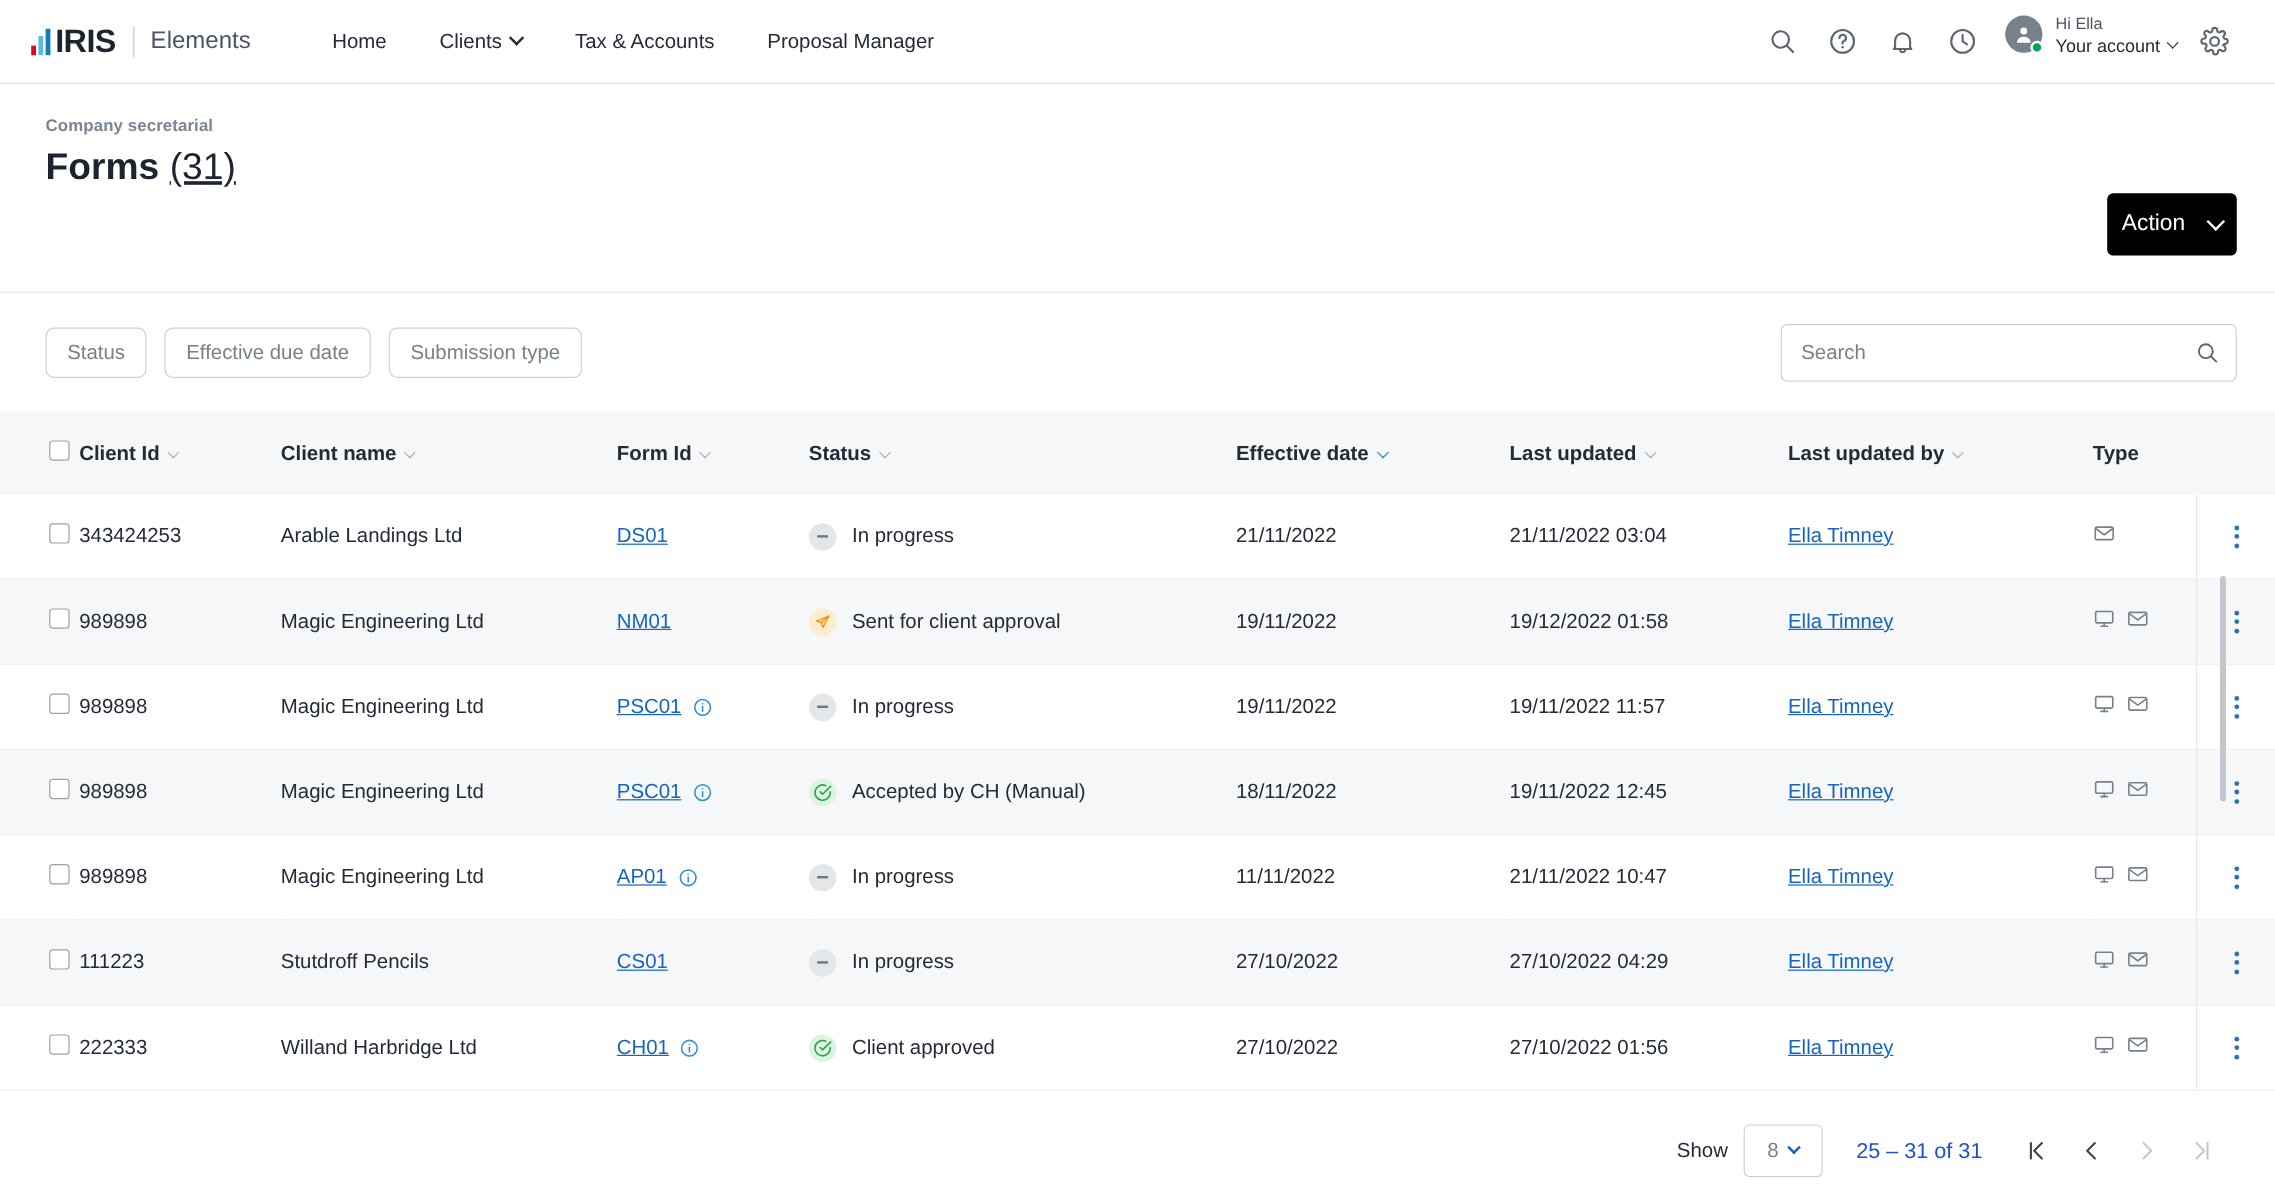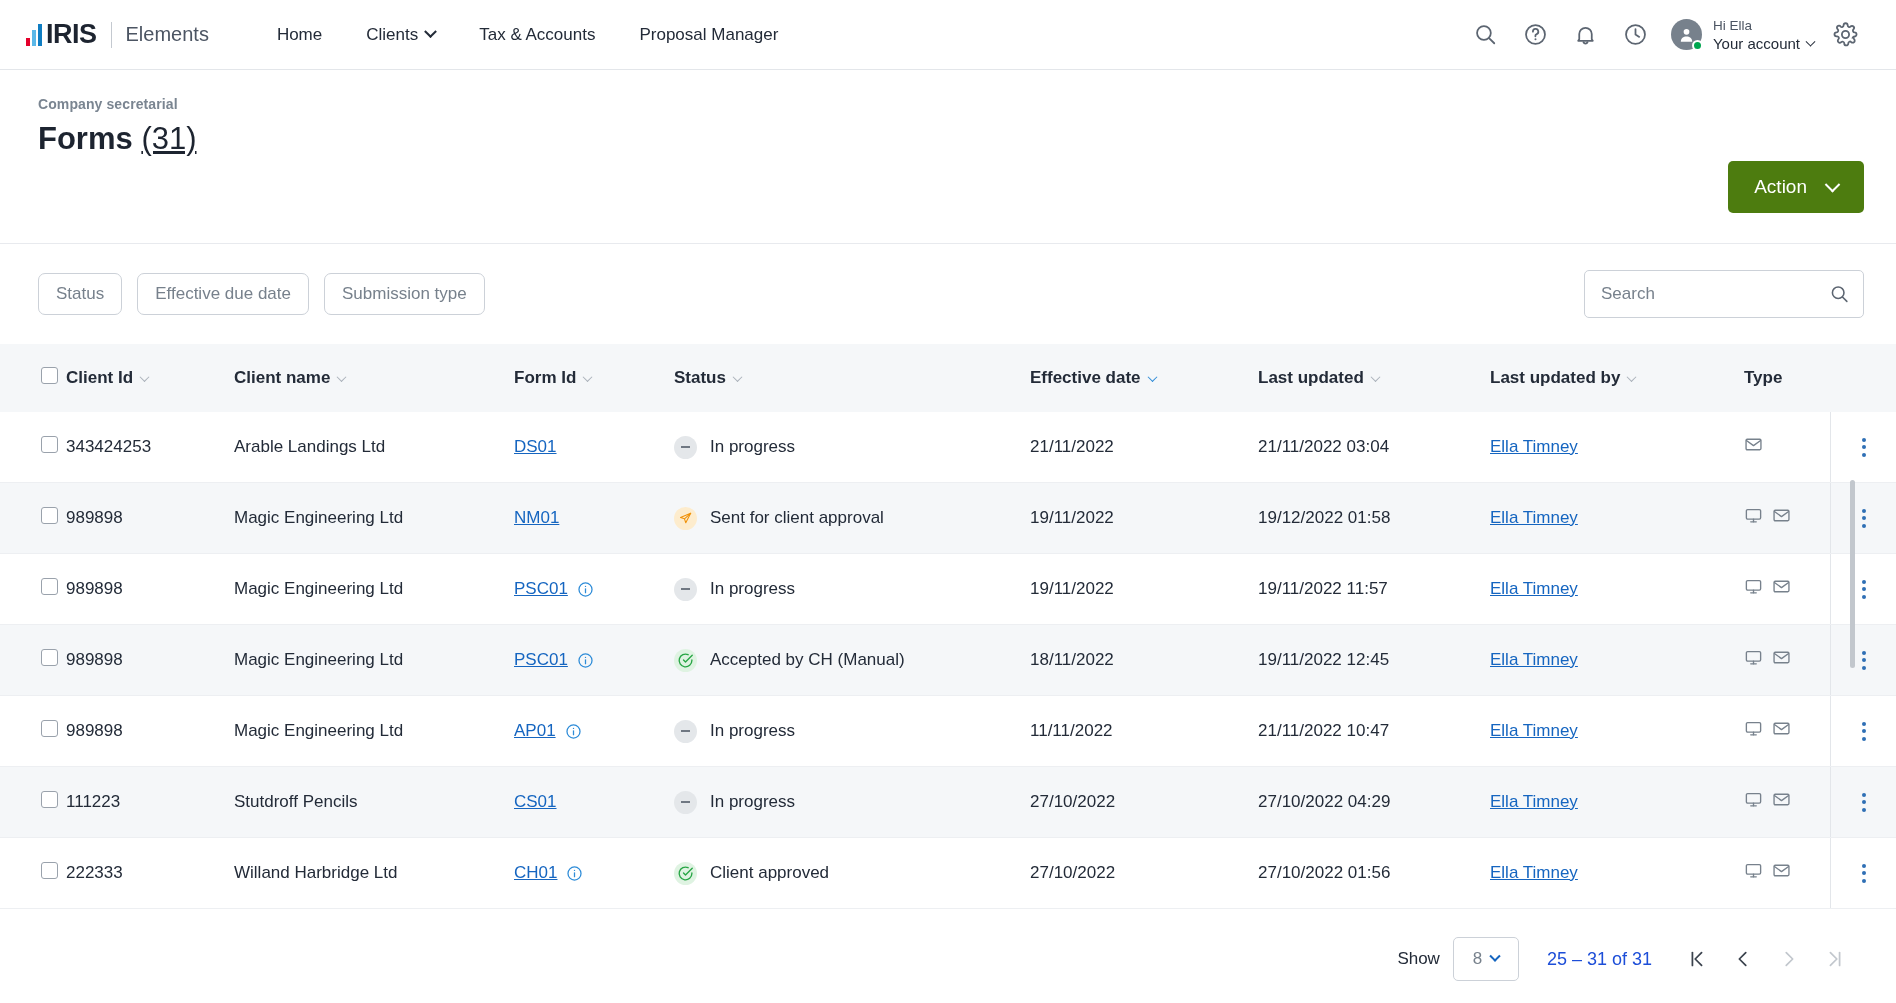--- a/index.html
+++ b/index.html
@@ -39,21 +39,21 @@
     font-size: 17px; color: #232b38; padding: 0 22px;
     display: flex; align-items: center; gap: 8px; cursor: pointer;
     white-space: nowrap;
   }
   .chev {
     display: inline-block; width: 9px; height: 9px;
     border-right: 2px solid currentColor; border-bottom: 2px solid currentColor;
     transform: rotate(45deg) translate(-2px,-2px);
   }
 
-  .nav-right { margin-left: auto; display: flex; align-items: center; gap: 0; }
+  .nav-right { margin-left: auto; display: flex; align-items: flex-start; gap: 0; }
   .icon-btn {
     width: 50px; height: 50px; display: flex; align-items: center;
     justify-content: center; cursor: pointer; color: #5c6571;
   }
   .account {
     display: flex; align-items: center; gap: 11px; margin: 0 6px 0 10px; cursor: pointer;
   }
   .avatar {
     width: 31px; height: 31px; border-radius: 50%; background: #77818c;
     position: relative; display: flex; align-items: center; justify-content: center;
@@ -78,44 +78,44 @@
   }
   .crumb {
     font-size: 14px; font-weight: bold; color: #7a8591;
     letter-spacing: 0.1px; margin-bottom: 9px;
   }
   .ptitle { font-size: 31px; color: #1d2430; }
   .ptitle b { font-weight: bold; }
   .ptitle span { font-weight: 400; text-decoration: underline; }
   .action-btn {
     margin-left: auto; margin-top: 4px;
-    background: #4d7c0f; color: #fff;
+    background: #000000; color: #fff;
     border: none; border-radius: 5px;
-    height: 52px; padding: 0 26px;
+    height: 52px; padding: 0 12px;
     font-size: 19px; font-family: inherit;
     display: flex; align-items: center; gap: 20px;
     cursor: pointer;
   }
 
   
   .filterbar {
     display: flex; align-items: center;
     padding: 26px 32px 26px 38px;
   }
   .chip {
     border: 1px solid #ccd1d8; border-radius: 7px;
     height: 42px; padding: 0 17px;
     display: flex; align-items: center;
     font-size: 17px; color: #77818c; background: #fff;
     margin-right: 15px; cursor: pointer;
     font-family: inherit;
   }
   .searchwrap {
     margin-left: auto; position: relative;
-    width: 280px; height: 48px;
+    width: 380px; height: 48px;
   }
   .searchwrap input {
     width: 100%; height: 100%;
     border: 1px solid #ccd1d8; border-radius: 5px;
     padding: 0 46px 0 16px; font-size: 17px;
     font-family: inherit; color: #232b38; background: #fff;
     outline: none;
   }
   .searchwrap input::placeholder { color: #77818c; }
   .search-ico {

